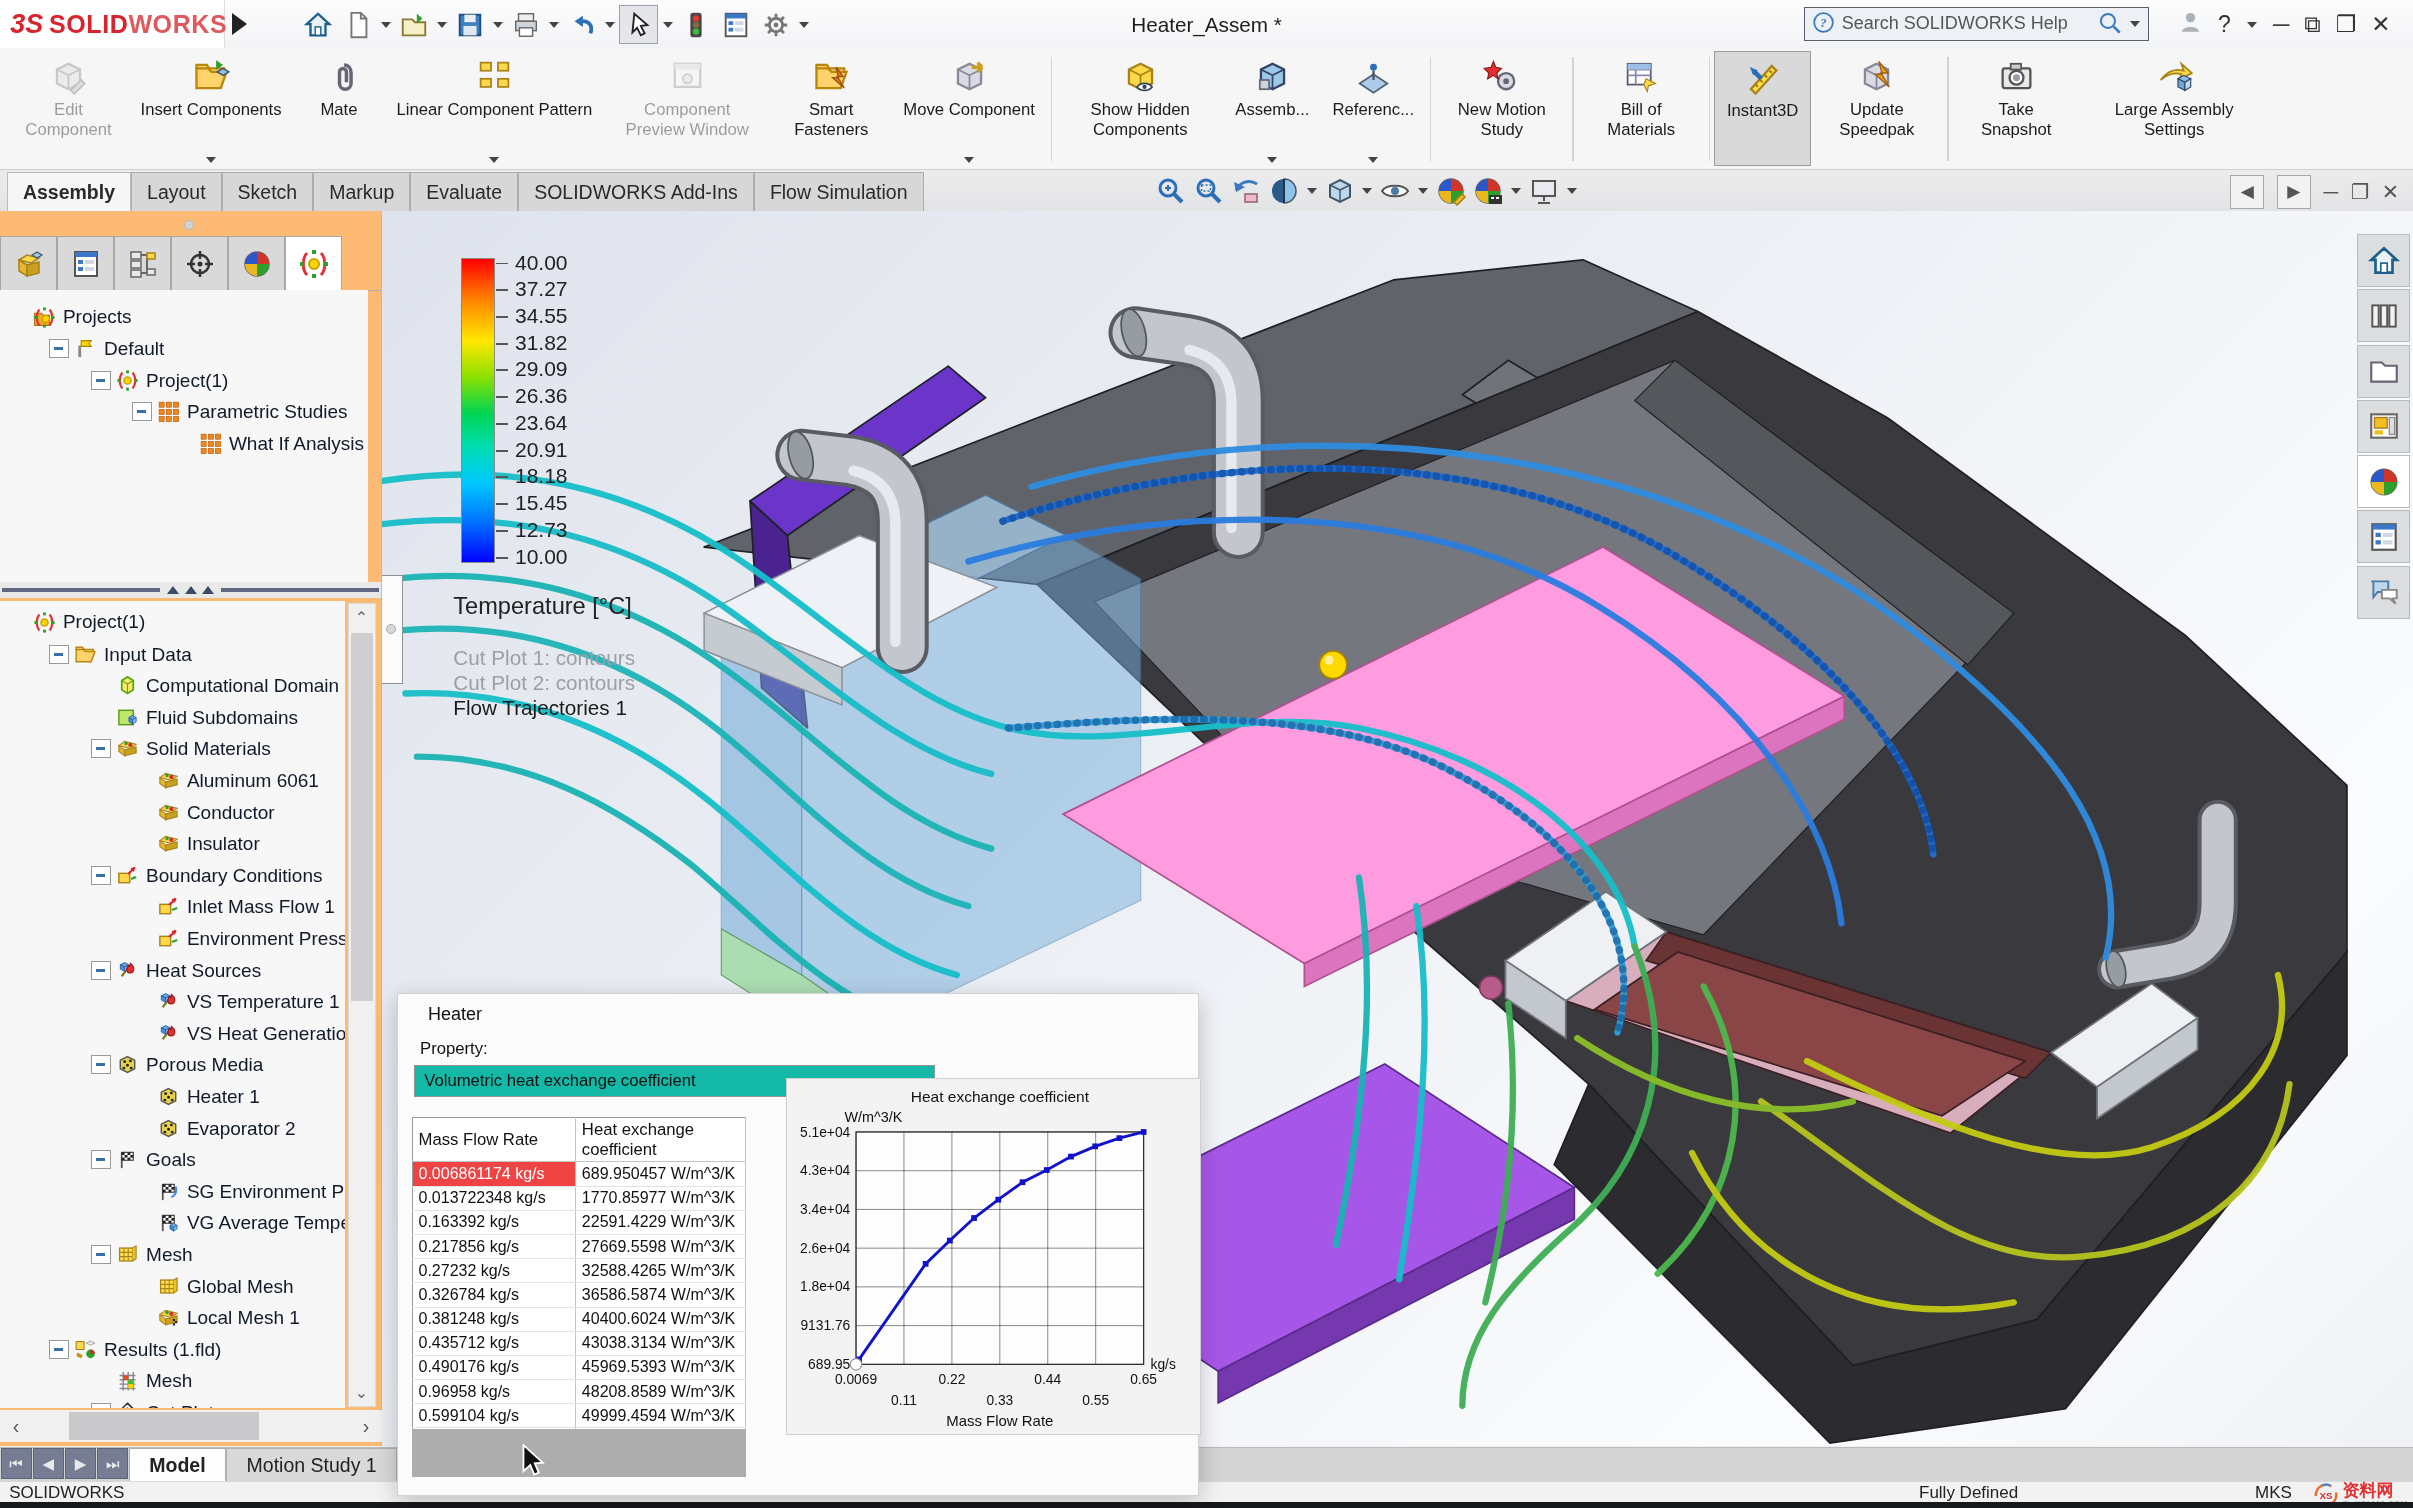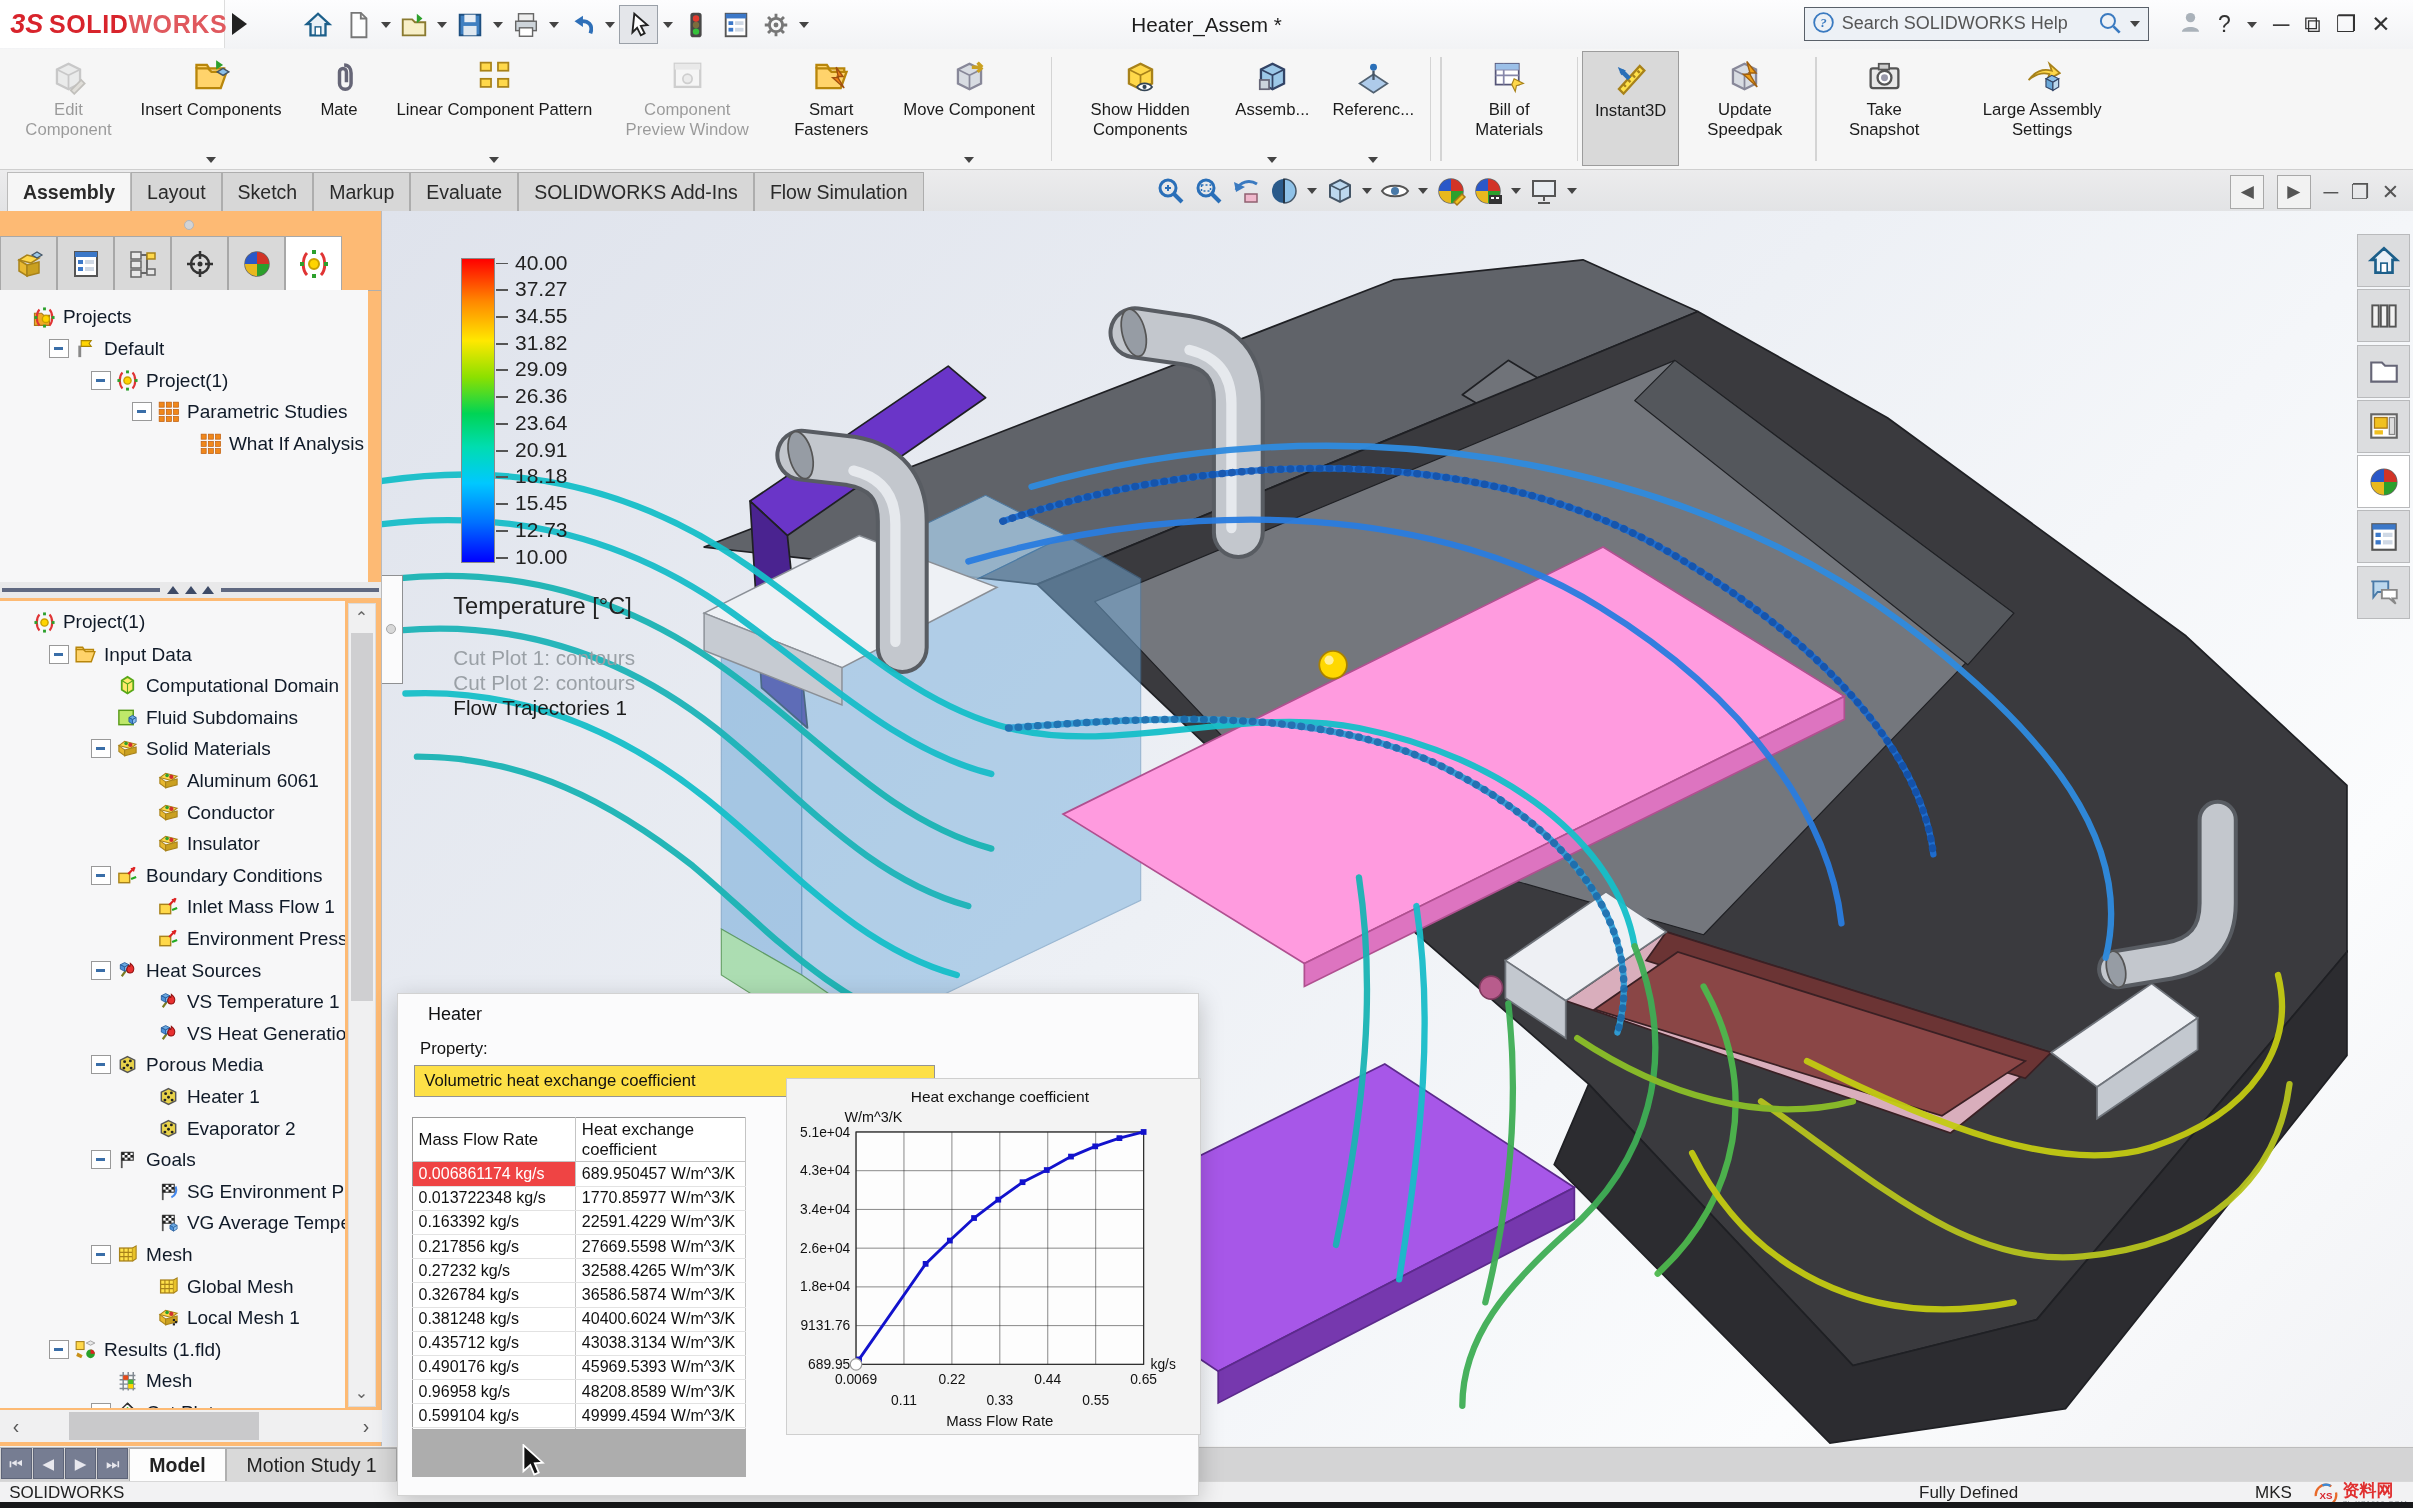--- a/index.html
+++ b/index.html
@@ -123,21 +123,21 @@
   .sbtext{position:absolute;top:0.6px;font-size:17px;color:#222;}
   #blackstrip{position:absolute;left:0;top:1502px;width:2413px;height:6.9px;background:#17181a;z-index:3;}
   #watermark{position:absolute;right:5.7px;top:0;display:flex;align-items:center;gap:4.6px;z-index:4;}
   #wmtext .t1{color:#e03030;font-size:17px;font-weight:bold;line-height:17px;}
   #wmtext .t2{color:#8a8f96;font-size:7.5px;letter-spacing:0.6px;}
   
   #dialog{position:absolute;left:397px;top:993px;width:800px;height:501px;background:#fbfbfc;
     border:0.6px solid #d2d2d2;box-shadow:0 5.7px 23px rgba(0,0,0,.22);z-index:8;}
   #dlg-title{position:absolute;left:30px;top:10.3px;font-size:18px;color:#111;}
   #dlg-prop{position:absolute;left:22px;top:45px;font-size:16.7px;color:#111;}
-  #dlg-select{position:absolute;left:16px;top:71px;width:521px;height:32px;background:#fde047;
+  #dlg-select{position:absolute;left:16px;top:71px;width:521px;height:32px;background:#14b8a6;
     border:1.1px solid #949494;display:flex;align-items:center;padding:0 9.2px;box-sizing:border-box;
     font-size:16.7px;color:#111;}
   #dlg-select .chev{margin-left:auto;color:#444;font-size:17px;}
   #dlg-table{position:absolute;left:13.8px;top:123px;width:334px;border:1.1px solid #9a9a9a;
     border-collapse:collapse;background:#fff;}
   #dlg-table th{font-weight:normal;text-align:left;font-size:16.7px;color:#111;padding:1.7px 5.7px;
     border-right:0.6px solid #c4c4c4;border-bottom:0.6px solid #c4c4c4;height:22px;}
   #dlg-table td{font-size:16px;color:#111;padding:0.6px 5.7px;border-right:0.6px solid #c4c4c4;
     border-bottom:0.6px solid #e2e2e2;height:22px;white-space:nowrap;}
   #dlg-table tr.sel td:first-child{background:#ef4444;color:#fff;}
@@ -374,20 +374,31 @@
             <svg width="37" height="37" viewBox="0 0 32 32">
               <path d="M4 22l12-8 12 8-12 8z" fill="#a8c8ea" stroke="#456" stroke-width="1.5" opacity=".92"></path>
               <circle cx="16" cy="8" r="3" fill="#2a6fb8"></circle>
               <path d="M16 11v8" stroke="#456" stroke-width="2"></path>
             </svg>
           </div>
     <div class="rlabel">Referenc...</div>
     <span class="dd rdd"></span>
   </div>
         <span class="rsep"></span>
+        <div class="rbtn" style="max-width:109px;min-width:69px">
+    <div class="ricon">
+            <svg width="37" height="37" viewBox="0 0 32 32">
+              <circle cx="20" cy="20" r="7" fill="#d8dce2" stroke="#667" stroke-width="2"></circle>
+              <circle cx="20" cy="20" r="2.5" fill="#667"></circle>
+              <path d="M9 3l2 5 5 1-4 4 1 5-4-3-5 3 1-5-4-4 6-1z" fill="#e03030" stroke="#901818"></path>
+            </svg>
+          </div>
+    <div class="rlabel">New Motion Study</div>
+
+  </div>
         <span class="rsep"></span>
         <div class="rbtn" style="max-width:103px;min-width:69px">
     <div class="ricon">
             <svg width="37" height="37" viewBox="0 0 32 32">
               <rect x="4" y="5" width="20" height="18" fill="#fff" stroke="#557" stroke-width="1.5"></rect>
               <path d="M4 10h20M4 15h20M11 5v18" stroke="#88a" stroke-width="1.5"></path>
               <rect x="4" y="5" width="20" height="5" fill="#9cc0e8"></rect>
               <path d="M20 18l8 4-6 2-1 5-3-6z" fill="#ffd84a" stroke="#a8821a"></path>
             </svg>
           </div>

